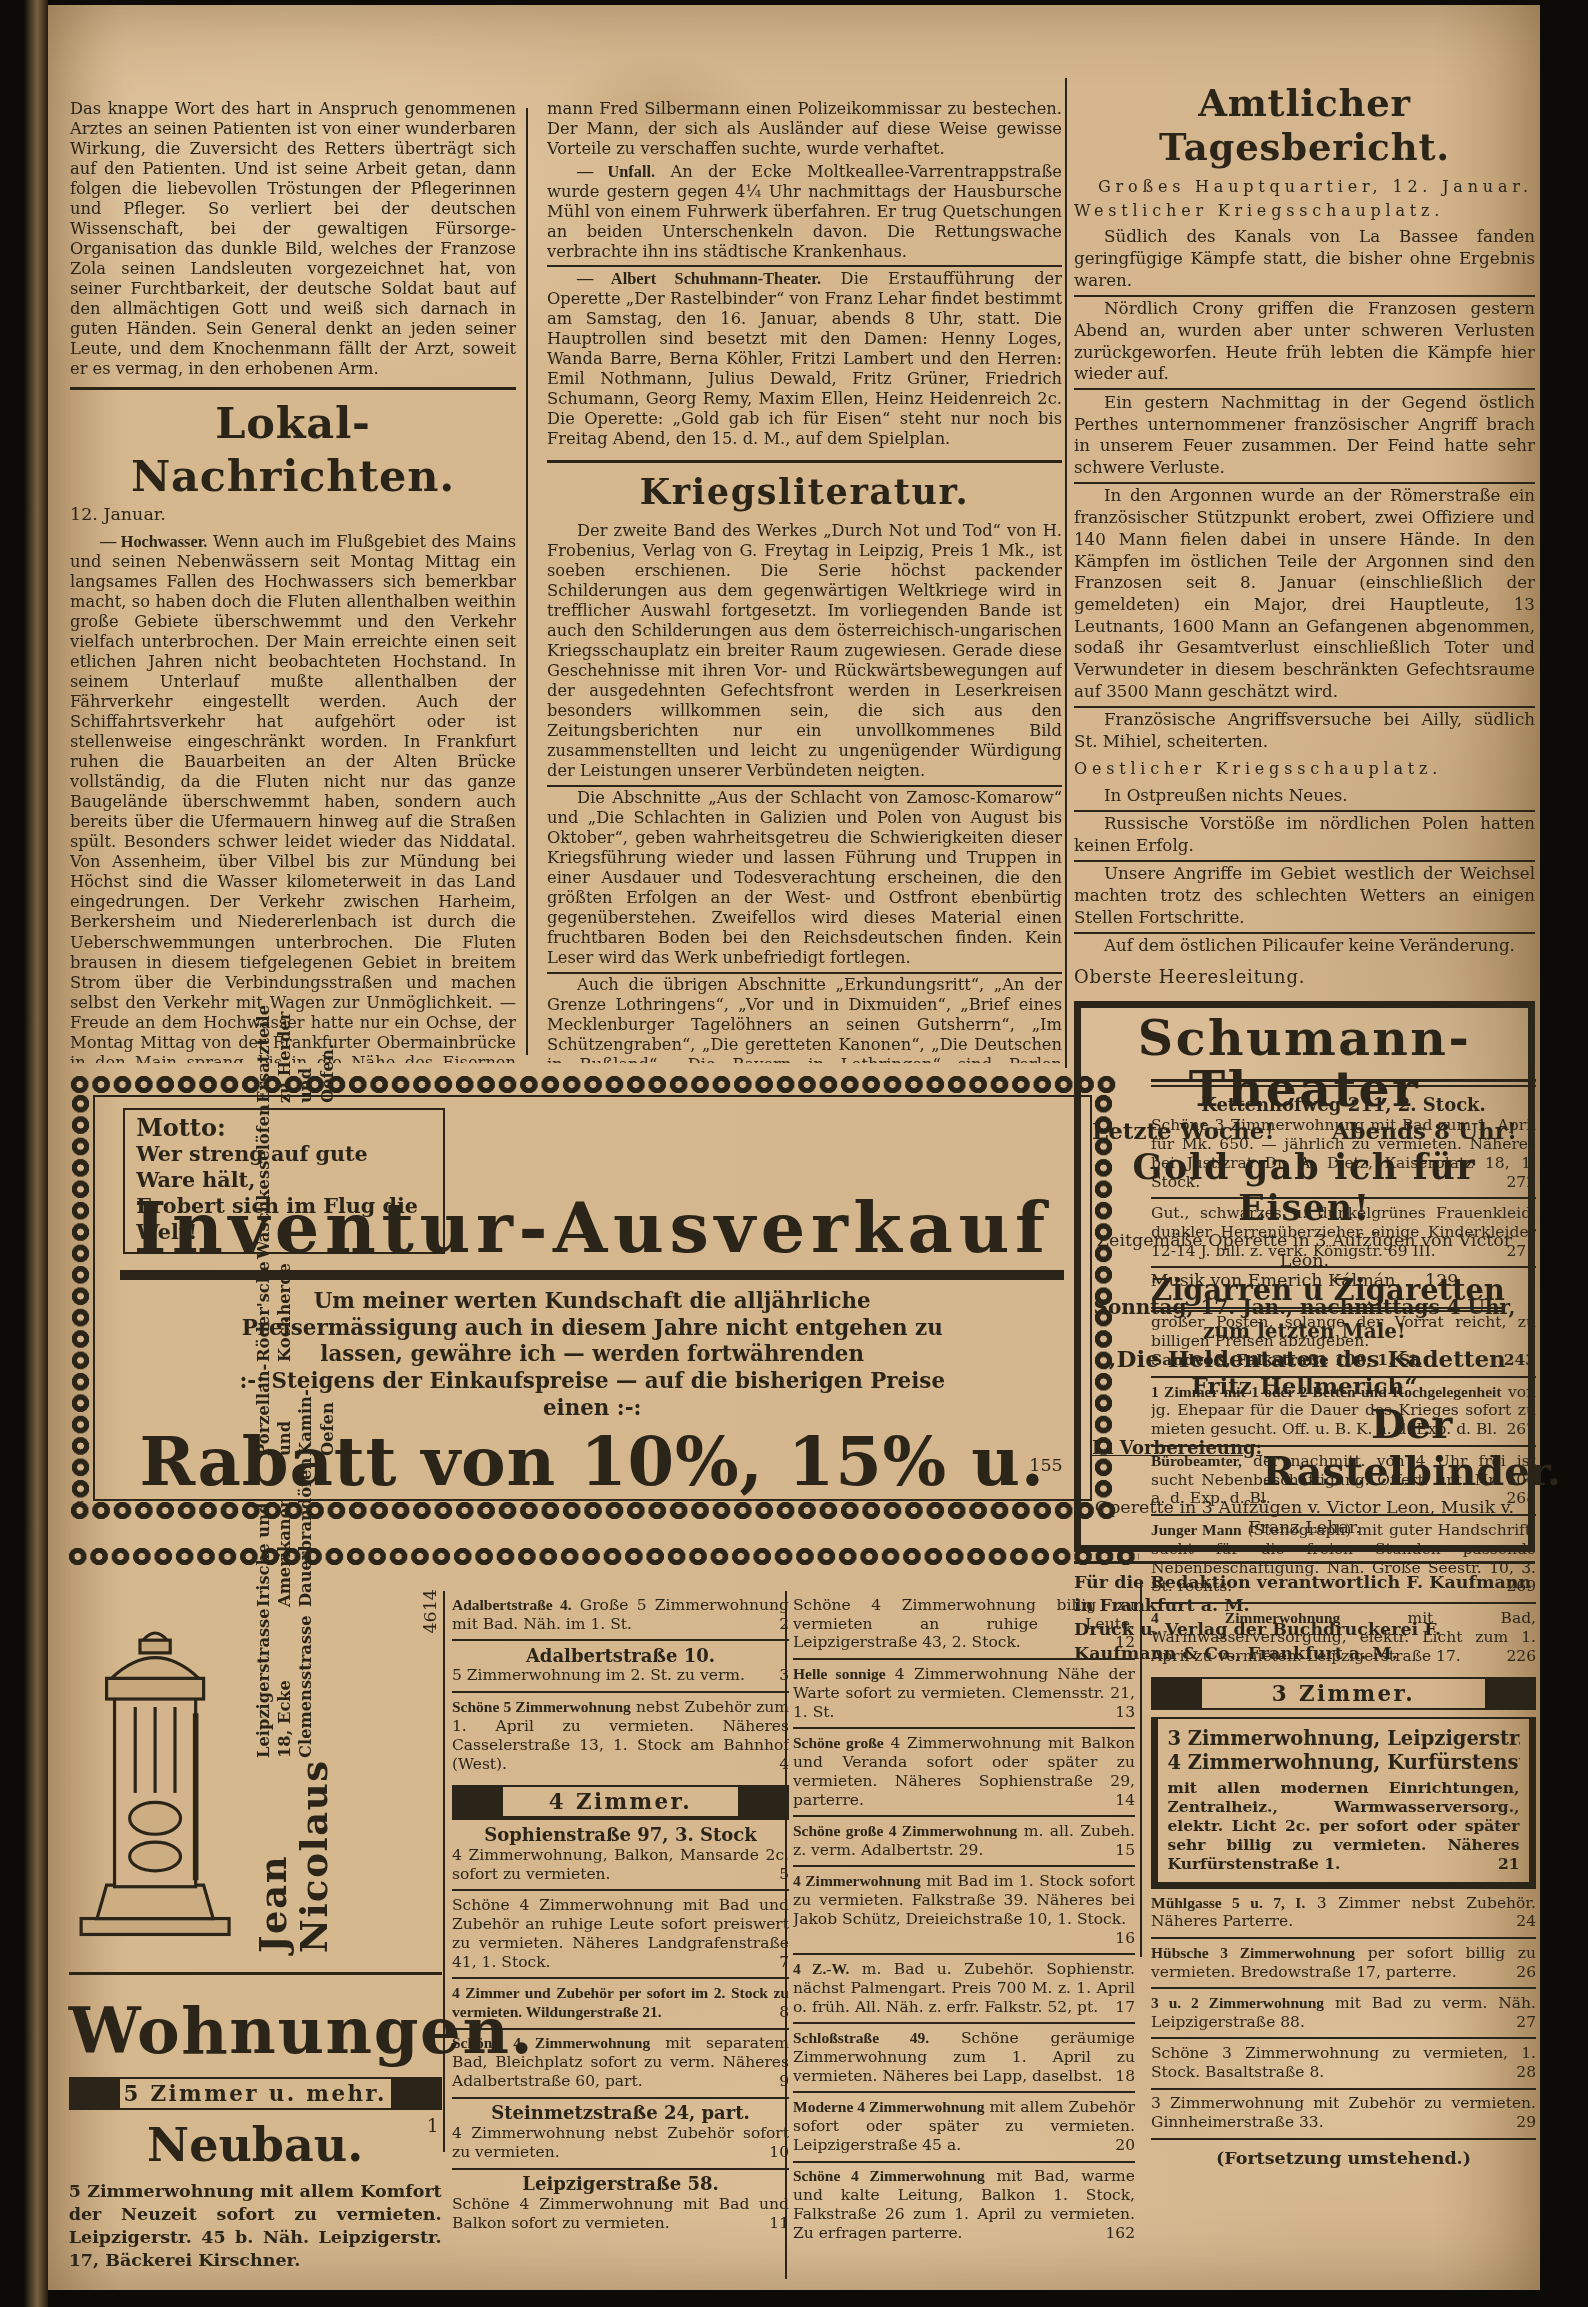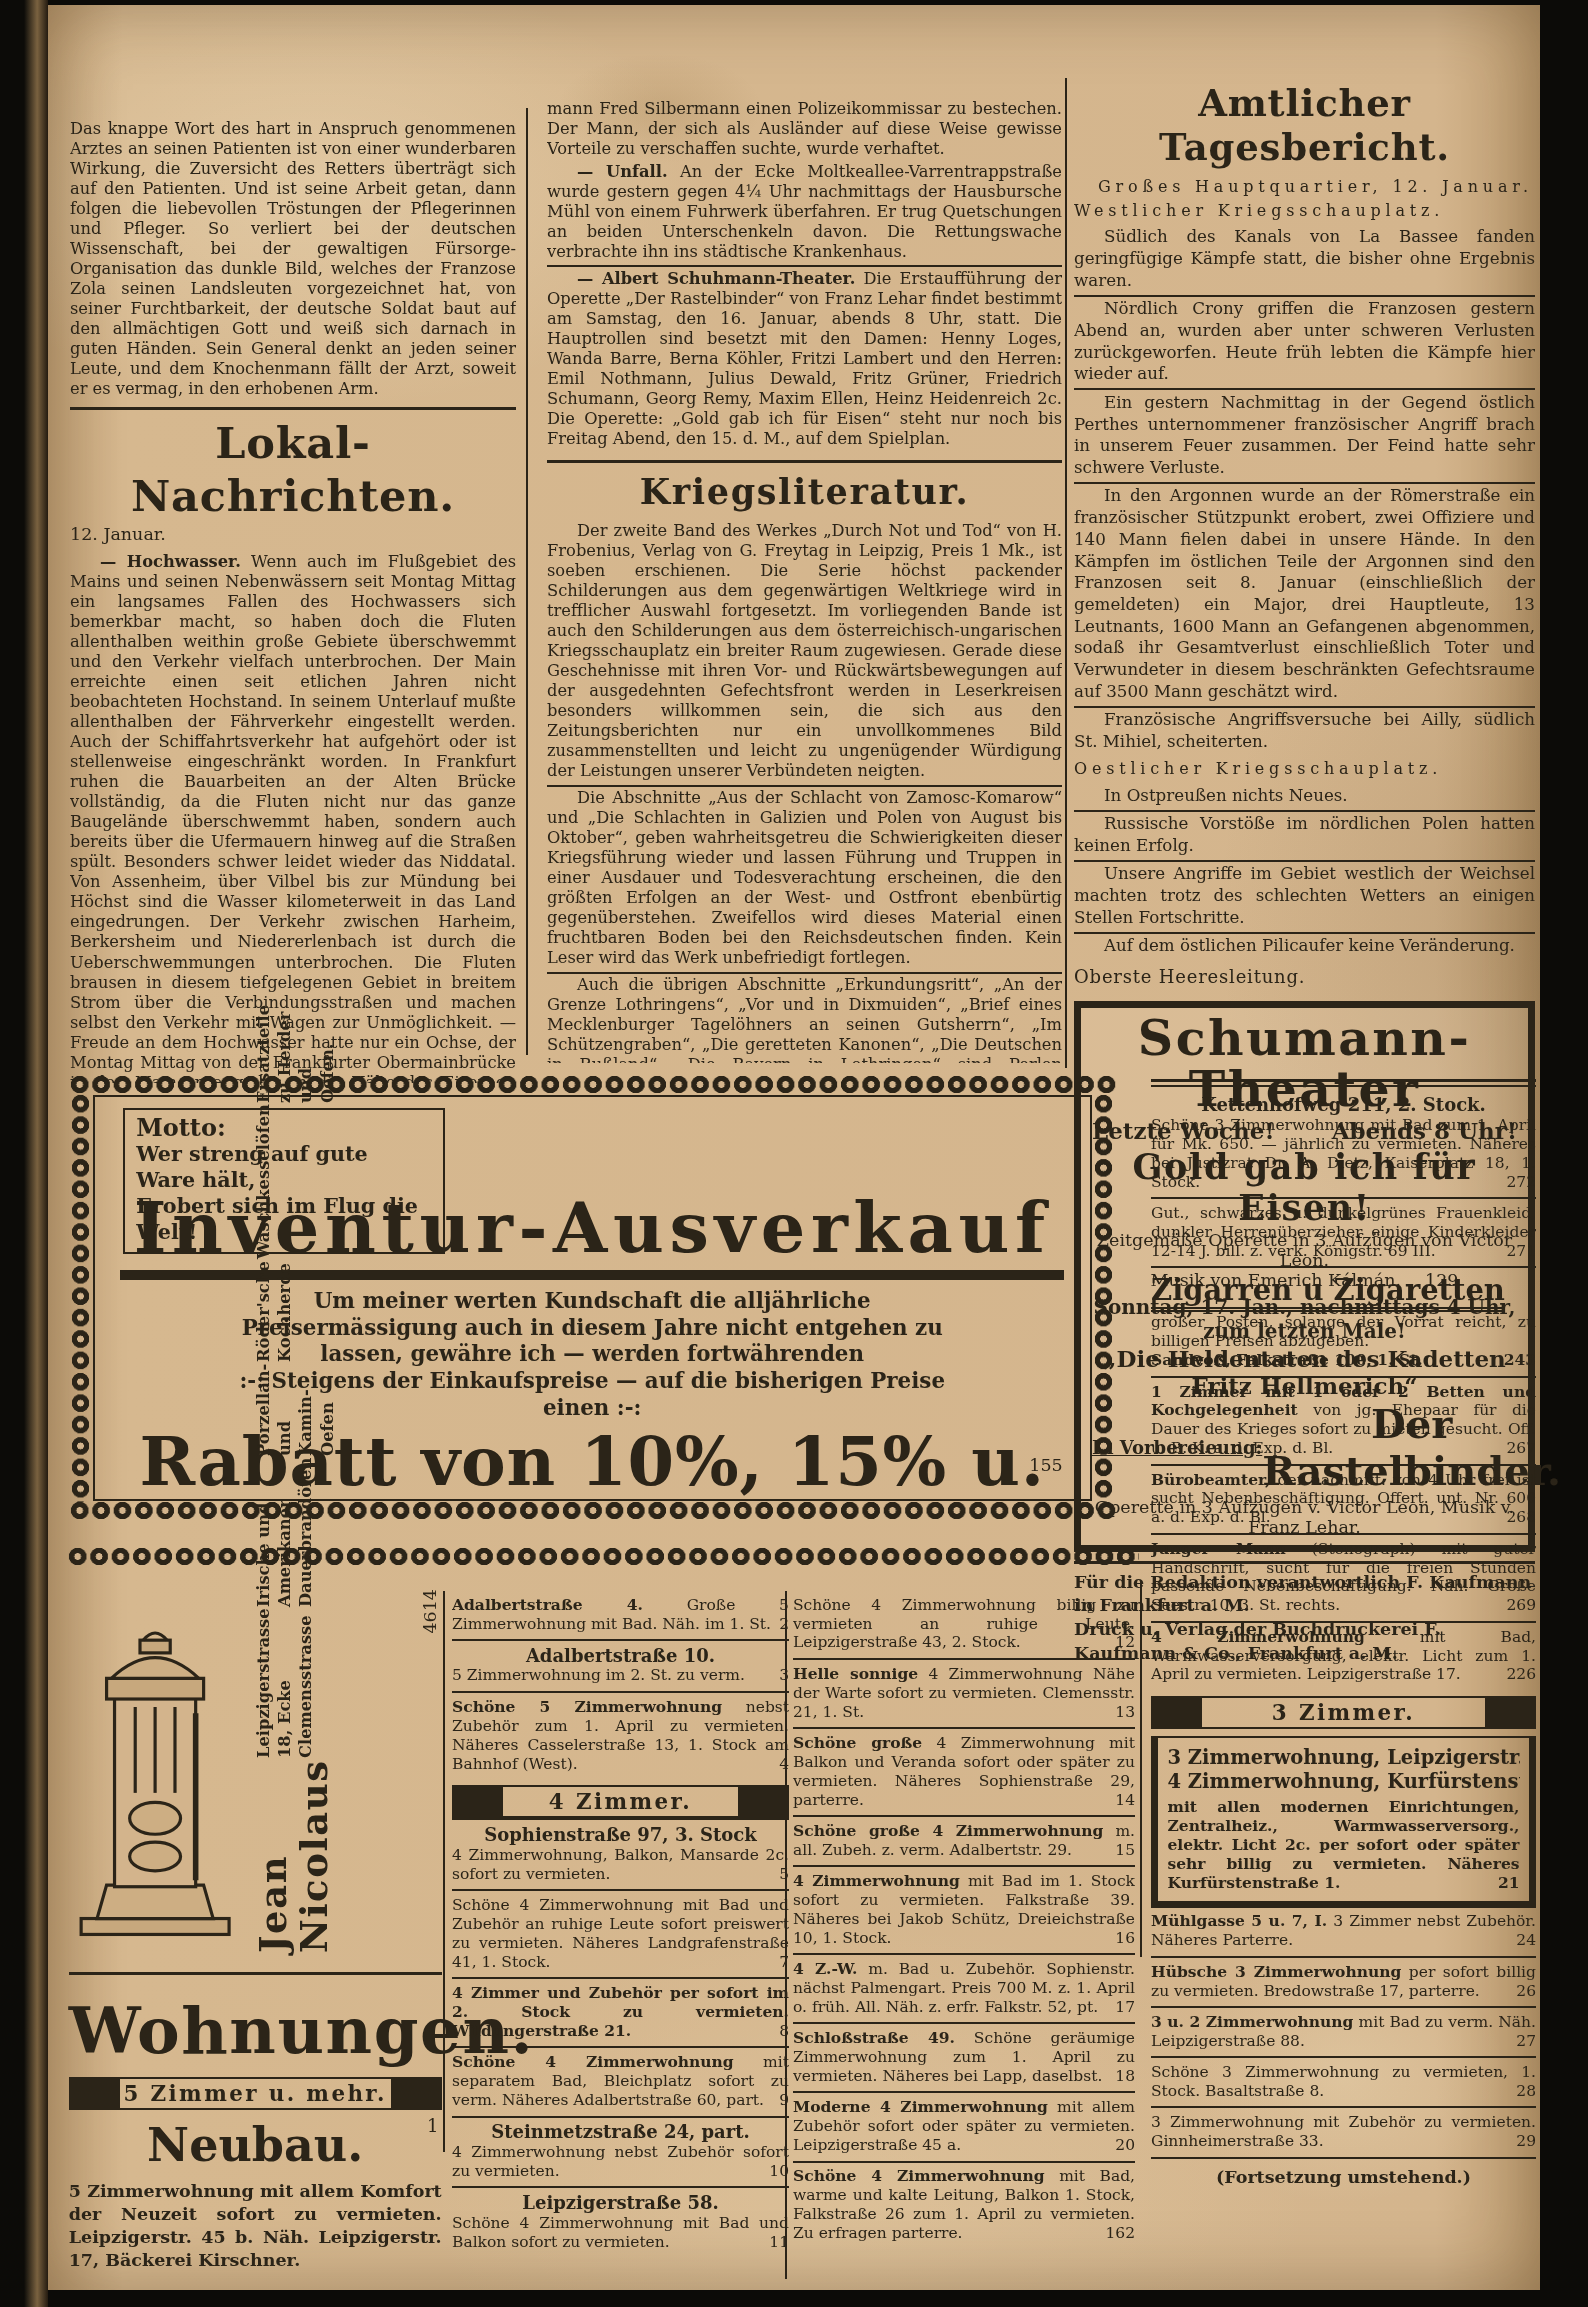--- a/index.html
+++ b/index.html
@@ -23,21 +23,21 @@
       radial-gradient(ellipse 636px 397px at 55% 96%, rgba(255,240,205,.16), rgba(0,0,0,0) 70%),
       linear-gradient(90deg,#c2a176,#d6b88f 5%,#d4b58d 93%,#bd9c70),
       var(--paper);
     box-shadow:inset 0 0 71px rgba(60,40,15,.35);
   }
   .stain{position:absolute;border-radius:50%;pointer-events:none;}
   .stain.s1{left:508px;top:48px;width:207px;height:111px;background:radial-gradient(ellipse,rgba(130,95,45,.18),rgba(0,0,0,0) 70%);}
   .stain.s2{left:1128px;top:1946px;width:334px;height:254px;background:radial-gradient(ellipse,rgba(250,238,205,.25),rgba(0,0,0,0) 70%);}
 
   
-  .c1{position:absolute;left:22px;top:94px;width:446px;height:964px;overflow:hidden;margin-top:20px;}
+  .c1{position:absolute;left:22px;top:94px;width:446px;height:964px;overflow:hidden;}
   .c2{position:absolute;left:499px;top:94px;width:515px;height:964px;overflow:hidden;}
   .c3{position:absolute;left:1026px;top:76px;width:461px;}
   .vrule{position:absolute;width:2.4px;background:var(--ink);}
   .vr1{left:478px;top:103px;height:947px;}
   .vr2{left:1017px;top:73px;height:990px;}
 
   .body-text{font-size:16.3px;line-height:1.23;text-align:justify;}
   .body-text p{margin:0 0 1.6px;}
   .news .ad-item{border:none;padding:1.6px 0;}
   .news .ad-text{text-indent:30px;}
@@ -94,21 +94,21 @@
   .inv-body{font-size:21.4px;font-weight:bold;text-align:center;line-height:1.25;margin:8px auto 0;width:715px;}
   .rabatt{font-size:67px;font-weight:bold;text-align:center;letter-spacing:0.8px;line-height:1;margin-top:6.4px;}
   .inv-num{position:absolute;right:27px;bottom:24px;font-size:17.5px;}
 
   
   .adcol{font-size:15.5px;line-height:1.22;}
   .ad-item{padding:4.8px 0 5.6px;overflow:hidden;}
   .ad-item + .ad-item,.cat-header + .ad-item{border-top:2.4px solid var(--ink);}
   .ad-head{font-weight:bold;text-align:center;font-size:18px;line-height:1.15;}
   .ad-text{margin:0;text-align:justify;}
-  .ad-lead{font-weight:bold;}
+  .ad-lead{font-weight:bold;font-family:Liberation Serif, serif;}
   .ad-num{float:right;margin-left:8px;}
   .ad-foot{font-weight:bold;overflow:hidden;}
   .cat-header{display:flex;align-items:stretch;height:33px;margin:6.4px 0 0;}
   .cat-blk{width:51px;background:var(--ink);}
   .cat-txt{flex:1;display:flex;align-items:center;justify-content:center;font-weight:bold;font-size:21.4px;letter-spacing:2.4px;border-top:2.4px solid var(--ink);border-bottom:2.4px solid var(--ink);}
   .boxed{border:7.1px solid var(--ink);padding:8px 9.5px;margin-top:6.4px;}
   .boxed + .ad-item{border-top:none;}
   .box-line{font-weight:bold;font-size:19.5px;white-space:nowrap;overflow:hidden;}
   .boxed .ad-text{font-weight:bold;margin-top:4.8px;}
   .zig-big{font-weight:bold;font-size:29px;float:left;line-height:1.05;border-bottom:5.6px double var(--ink);margin:1.6px 8px 1.6px 0;padding-bottom:1.6px;}

